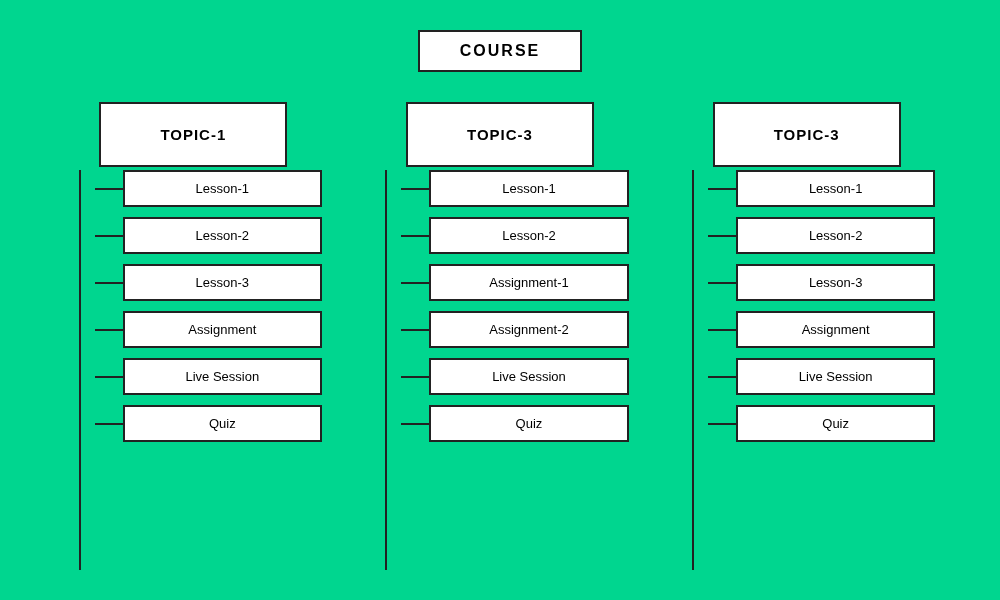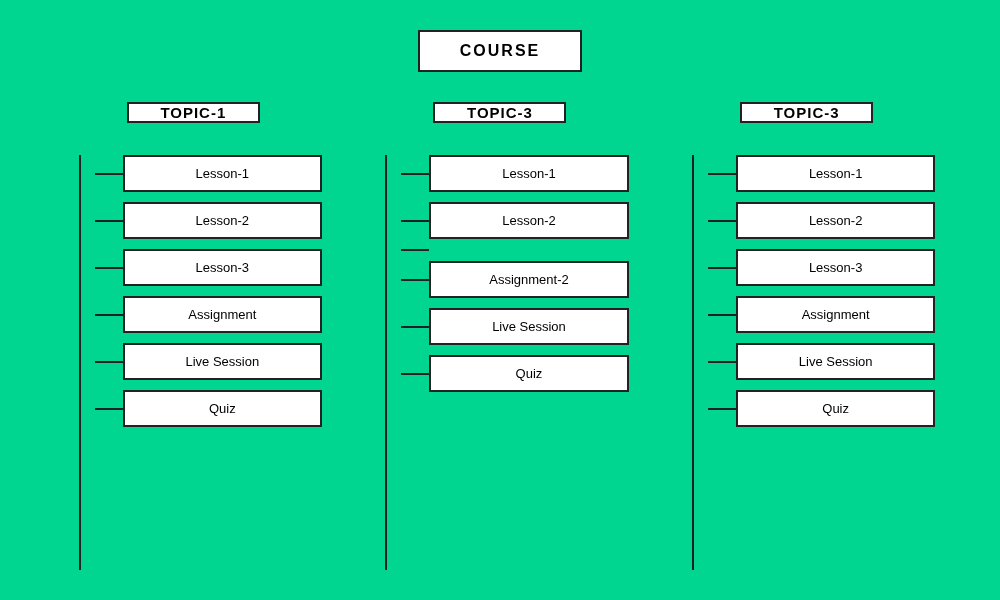--- a/index.html
+++ b/index.html
@@ -46,36 +46,36 @@
       display: flex;
       flex-direction: column;
       align-items: center;
       position: relative;
       width: 28%;
     }
 
     .topic-box {
       background: white;
       border: 2px solid #222;
-      padding: 0 20px;
+      padding: 22px 20px;
       font-size: 15px;
       font-weight: 800;
       letter-spacing: 1px;
-      width: 133px;
+      width: 188px;
       text-align: center;
       position: relative;
       z-index: 2;
     }
 
     
     .tree-wrapper {
       display: flex;
       flex-direction: row;
       width: 100%;
-      margin-top: 32px;
+      margin-top: 3px;
       flex: 1;
     }
 
     .tree-vline-col {
       display: flex;
       flex-direction: column;
       align-items: center;
       width: 30px;
       position: relative;
     }
@@ -170,20 +170,21 @@
             <div class="tree-item">
               <div class="connector"></div>
               <div class="leaf-box">Lesson-1</div>
             </div>
             <div class="tree-item">
               <div class="connector"></div>
               <div class="leaf-box">Lesson-2</div>
             </div>
             <div class="tree-item">
               <div class="connector"></div>
+              <div class="leaf-box">Assignment-1</div>
             </div>
             <div class="tree-item">
               <div class="connector"></div>
               <div class="leaf-box">Assignment-2</div>
             </div>
             <div class="tree-item">
               <div class="connector"></div>
               <div class="leaf-box">Live Session</div>
             </div>
             <div class="tree-item">

